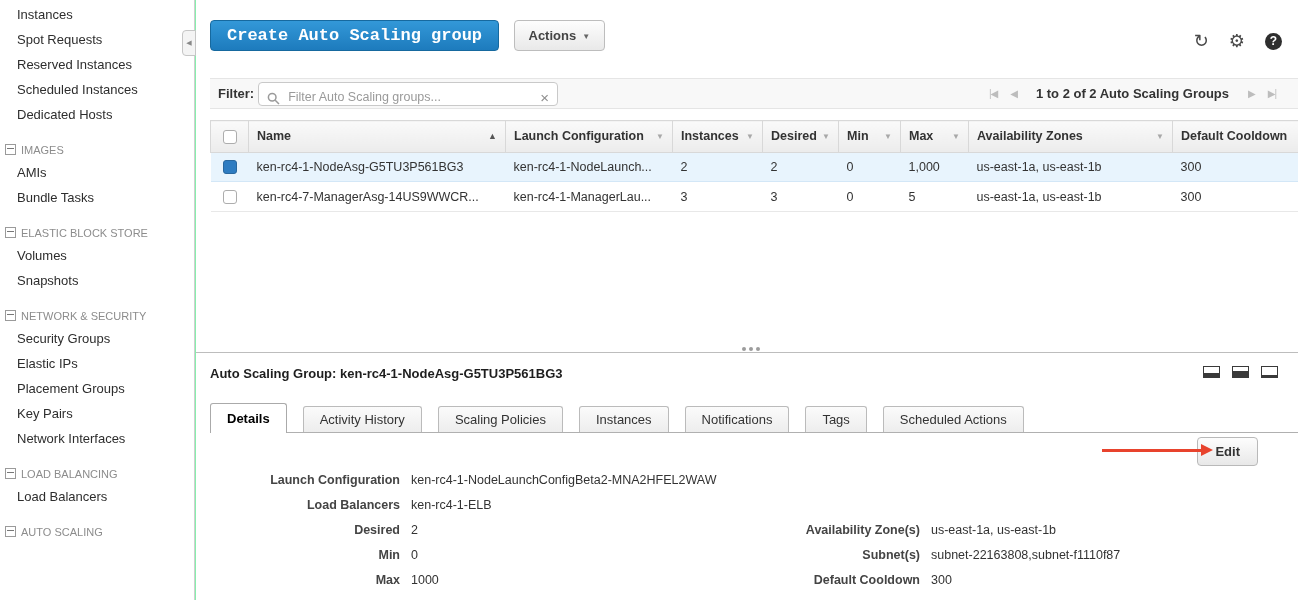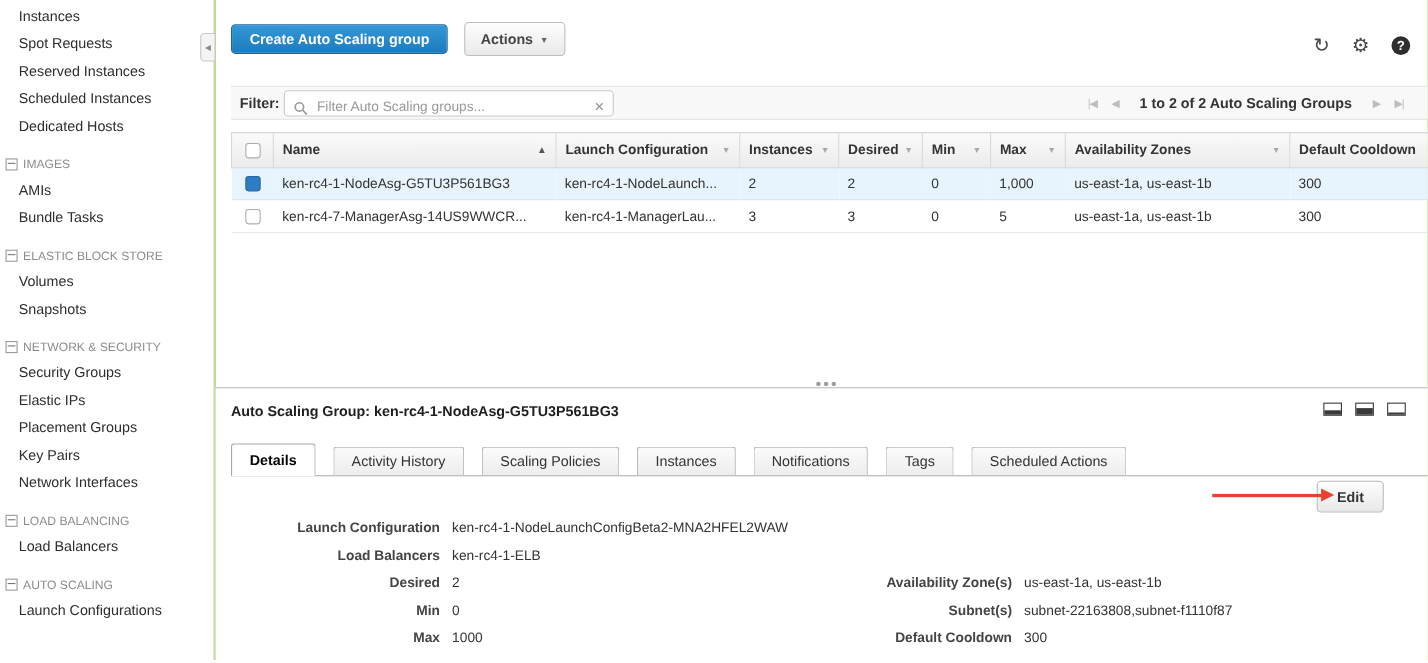--- a/index.html
+++ b/index.html
@@ -1,32 +1,32 @@
 <!DOCTYPE html>
 <html><head>
 <meta charset="utf-8">
 <style>
   html,body{margin:0;padding:0}
   body{width:1298px;height:603px;overflow:hidden;font-family:"Liberation Sans",sans-serif;background:#fff;color:#333}
-  .app{position:relative;width:1298px;height:600px;overflow:hidden;background:#84cc16}
+  .app{position:relative;width:1298px;height:600px;overflow:hidden;background:#86efac}
 
   
   .sidebar{position:absolute;left:0;top:0;width:195px;height:100%;background:#fff;border-right:1px solid #cfcfcf;padding-top:2px;box-sizing:border-box;overflow:hidden}
   .side-link{font-size:13px;color:#2d2d2d;padding:5px 4px 5px 17px;line-height:15px;cursor:pointer;white-space:nowrap}
   .side-link.selected{font-weight:bold;color:#000;border:2px solid #e8432d;padding:3px 2px 3px 15px;margin-right:13px;margin-left:1px}
   .side-header{margin-top:13px;padding:4px 0 4px 5px;font-size:11px;color:#8c8c8c;display:flex;gap:5px;cursor:pointer;white-space:nowrap}
   .minus-box{width:9px;height:9px;border:1px solid #9a9a9a;background:#fff;position:relative;flex:0 0 auto}
   .minus-box::after{content:"";position:absolute;left:1px;right:1px;top:3px;height:1px;background:#777}
   .collapse-tab{position:absolute;left:182px;top:30px;width:14px;height:26px;background:#f4f4f4;border:1px solid #c6c6c6;border-radius:4px 0 0 4px;display:flex;align-items:center;justify-content:center;font-size:7px;color:#888;cursor:pointer;z-index:6;box-sizing:border-box}
 
   
   .main{position:absolute;left:196px;top:0;right:0;bottom:0;background:#fff}
 
   .toolbar{position:absolute;left:14px;top:20px;white-space:nowrap}
-  .btn-primary{background:linear-gradient(#3398d8,#1d7bbd);border:1px solid #16699f;color:#fff;font-weight:bold;font-size:13px;padding:5px 16px;border-radius:4px;cursor:pointer;font-family:Liberation Sans, sans-serif}
+  .btn-primary{background:linear-gradient(#3398d8,#1d7bbd);border:1px solid #16699f;color:#fff;font-weight:bold;font-size:17px;padding:5px 16px;border-radius:4px;cursor:pointer;font-family:Liberation Mono, monospace}
   .btn-secondary{margin-left:10px;background:linear-gradient(#fdfdfd,#e9e9e9);border:1px solid #bdbdbd;color:#444;font-weight:bold;font-size:13px;padding:7px 14px;border-radius:4px;cursor:pointer;font-family:inherit}
   .caret{font-size:8px;color:#666;margin-left:6px;vertical-align:1px}
 
   .top-icons{position:absolute;right:16px;top:32px;display:flex;gap:20px;align-items:center}
   .icon-refresh,.icon-gear{font-size:18px;color:#4a4a4a;cursor:pointer;line-height:18px}
   .icon-help{width:17px;height:17px;border-radius:50%;background:#2e2e2e;color:#fff;font-size:12px;font-weight:bold;text-align:center;line-height:17px;cursor:pointer}
 
   
   .filter-bar{position:absolute;left:14px;right:0;top:78px;height:31px;background:#f8f8f8;border-top:1px solid #e5e5e5;border-bottom:1px solid #e5e5e5;display:flex;align-items:center;box-sizing:border-box}
   .filter-label{font-weight:bold;font-size:13px;margin:0 4px 0 8px;color:#333}
@@ -118,21 +118,20 @@
     <div class="side-header">
       <span class="minus-box"></span>
       <span>LOAD BALANCING</span>
     </div>
     <div class="side-link">Load Balancers</div>
 
     <div class="side-header">
       <span class="minus-box"></span>
       <span>AUTO SCALING</span>
     </div>
-    <div class="side-link">Launch Configurations</div>
   </aside>
 
   <div class="collapse-tab">
     <span>◀</span>
   </div>
 
   <main class="main">
 
     <div class="toolbar">
       <button class="btn-primary">Create Auto Scaling group</button>

